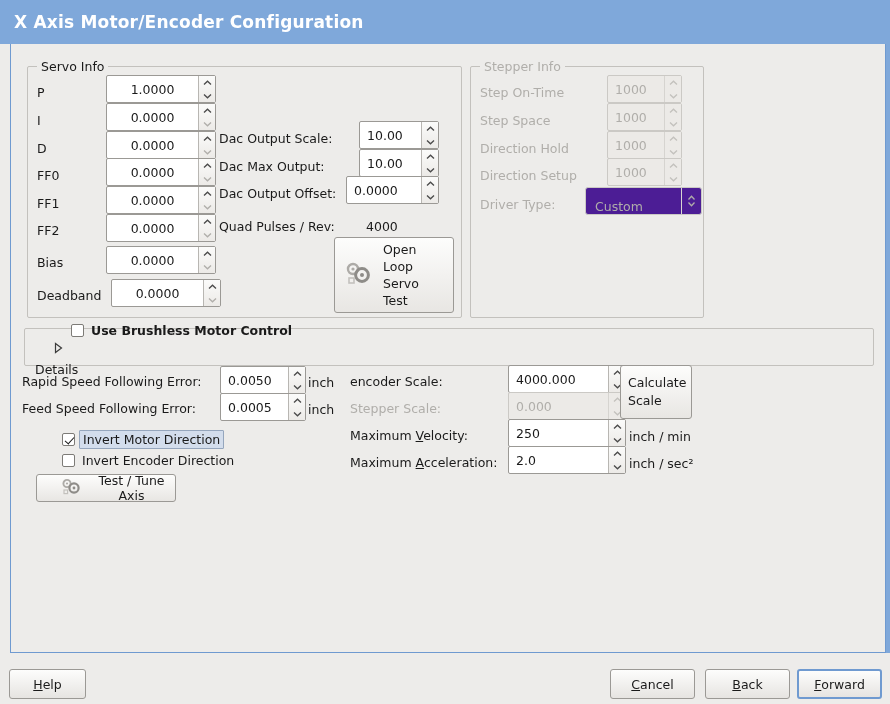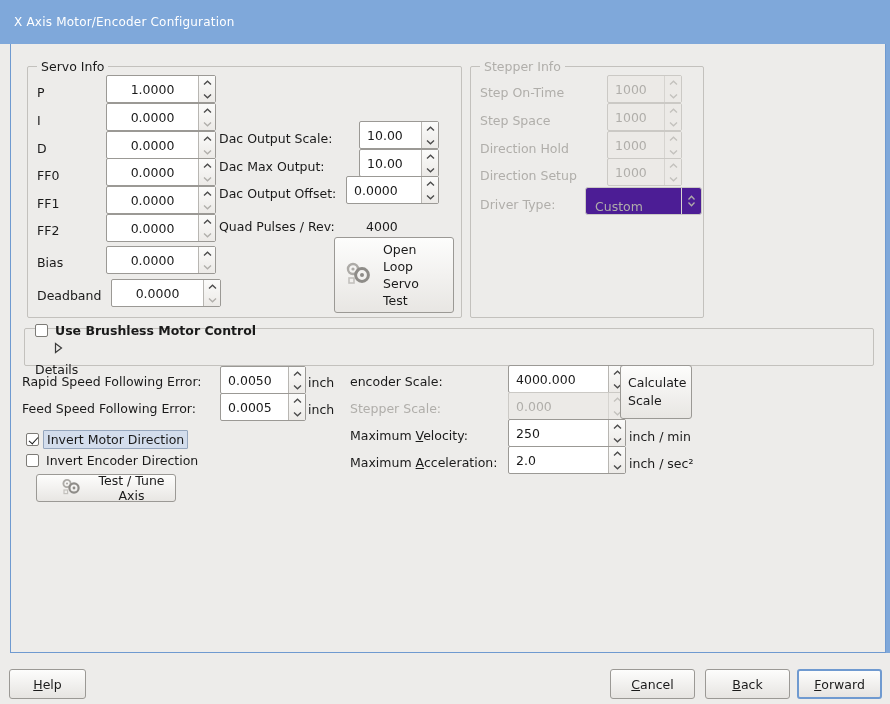--- a/index.html
+++ b/index.html
@@ -15,22 +15,22 @@
   }
 
   
   .titlebar {
     height: 44px;
     background: #7fa8da;
     display: flex;
     align-items: center;
     padding-left: 14px;
     color: #ffffff;
-    font-size: 12px;
-    font-weight: normal;
+    font-size: 17px;
+    font-weight: bold;
     letter-spacing: .2px;
   }
   .right-edge {
     position: absolute;
     right: 0; top: 0;
     width: 4px; height: 653px;
     background: #7fa8da;
   }
 
   
@@ -109,21 +109,21 @@
     background: linear-gradient(#fdfdfc, #e8e6e3);
     border: 1px solid #9b9995;
     border-radius: 3px;
     display: flex; align-items: center; justify-content: center;
     font-size: 12.5px; color: #1a1a1a;
     cursor: default;
     text-align: center;
   }
 
   
-  .cbx { position: absolute; display: flex; align-items: center; }
+  .cbx { position: absolute; display: flex; align-items: center; margin-left: 36px; }
   .cbx .box {
     width: 13px; height: 13px;
     border: 1px solid #7d7b77;
     background: #ffffff;
     border-radius: 2px;
     margin-right: 7px;
     position: relative;
     flex: none;
   }
   .cbx .box.checked::after {

